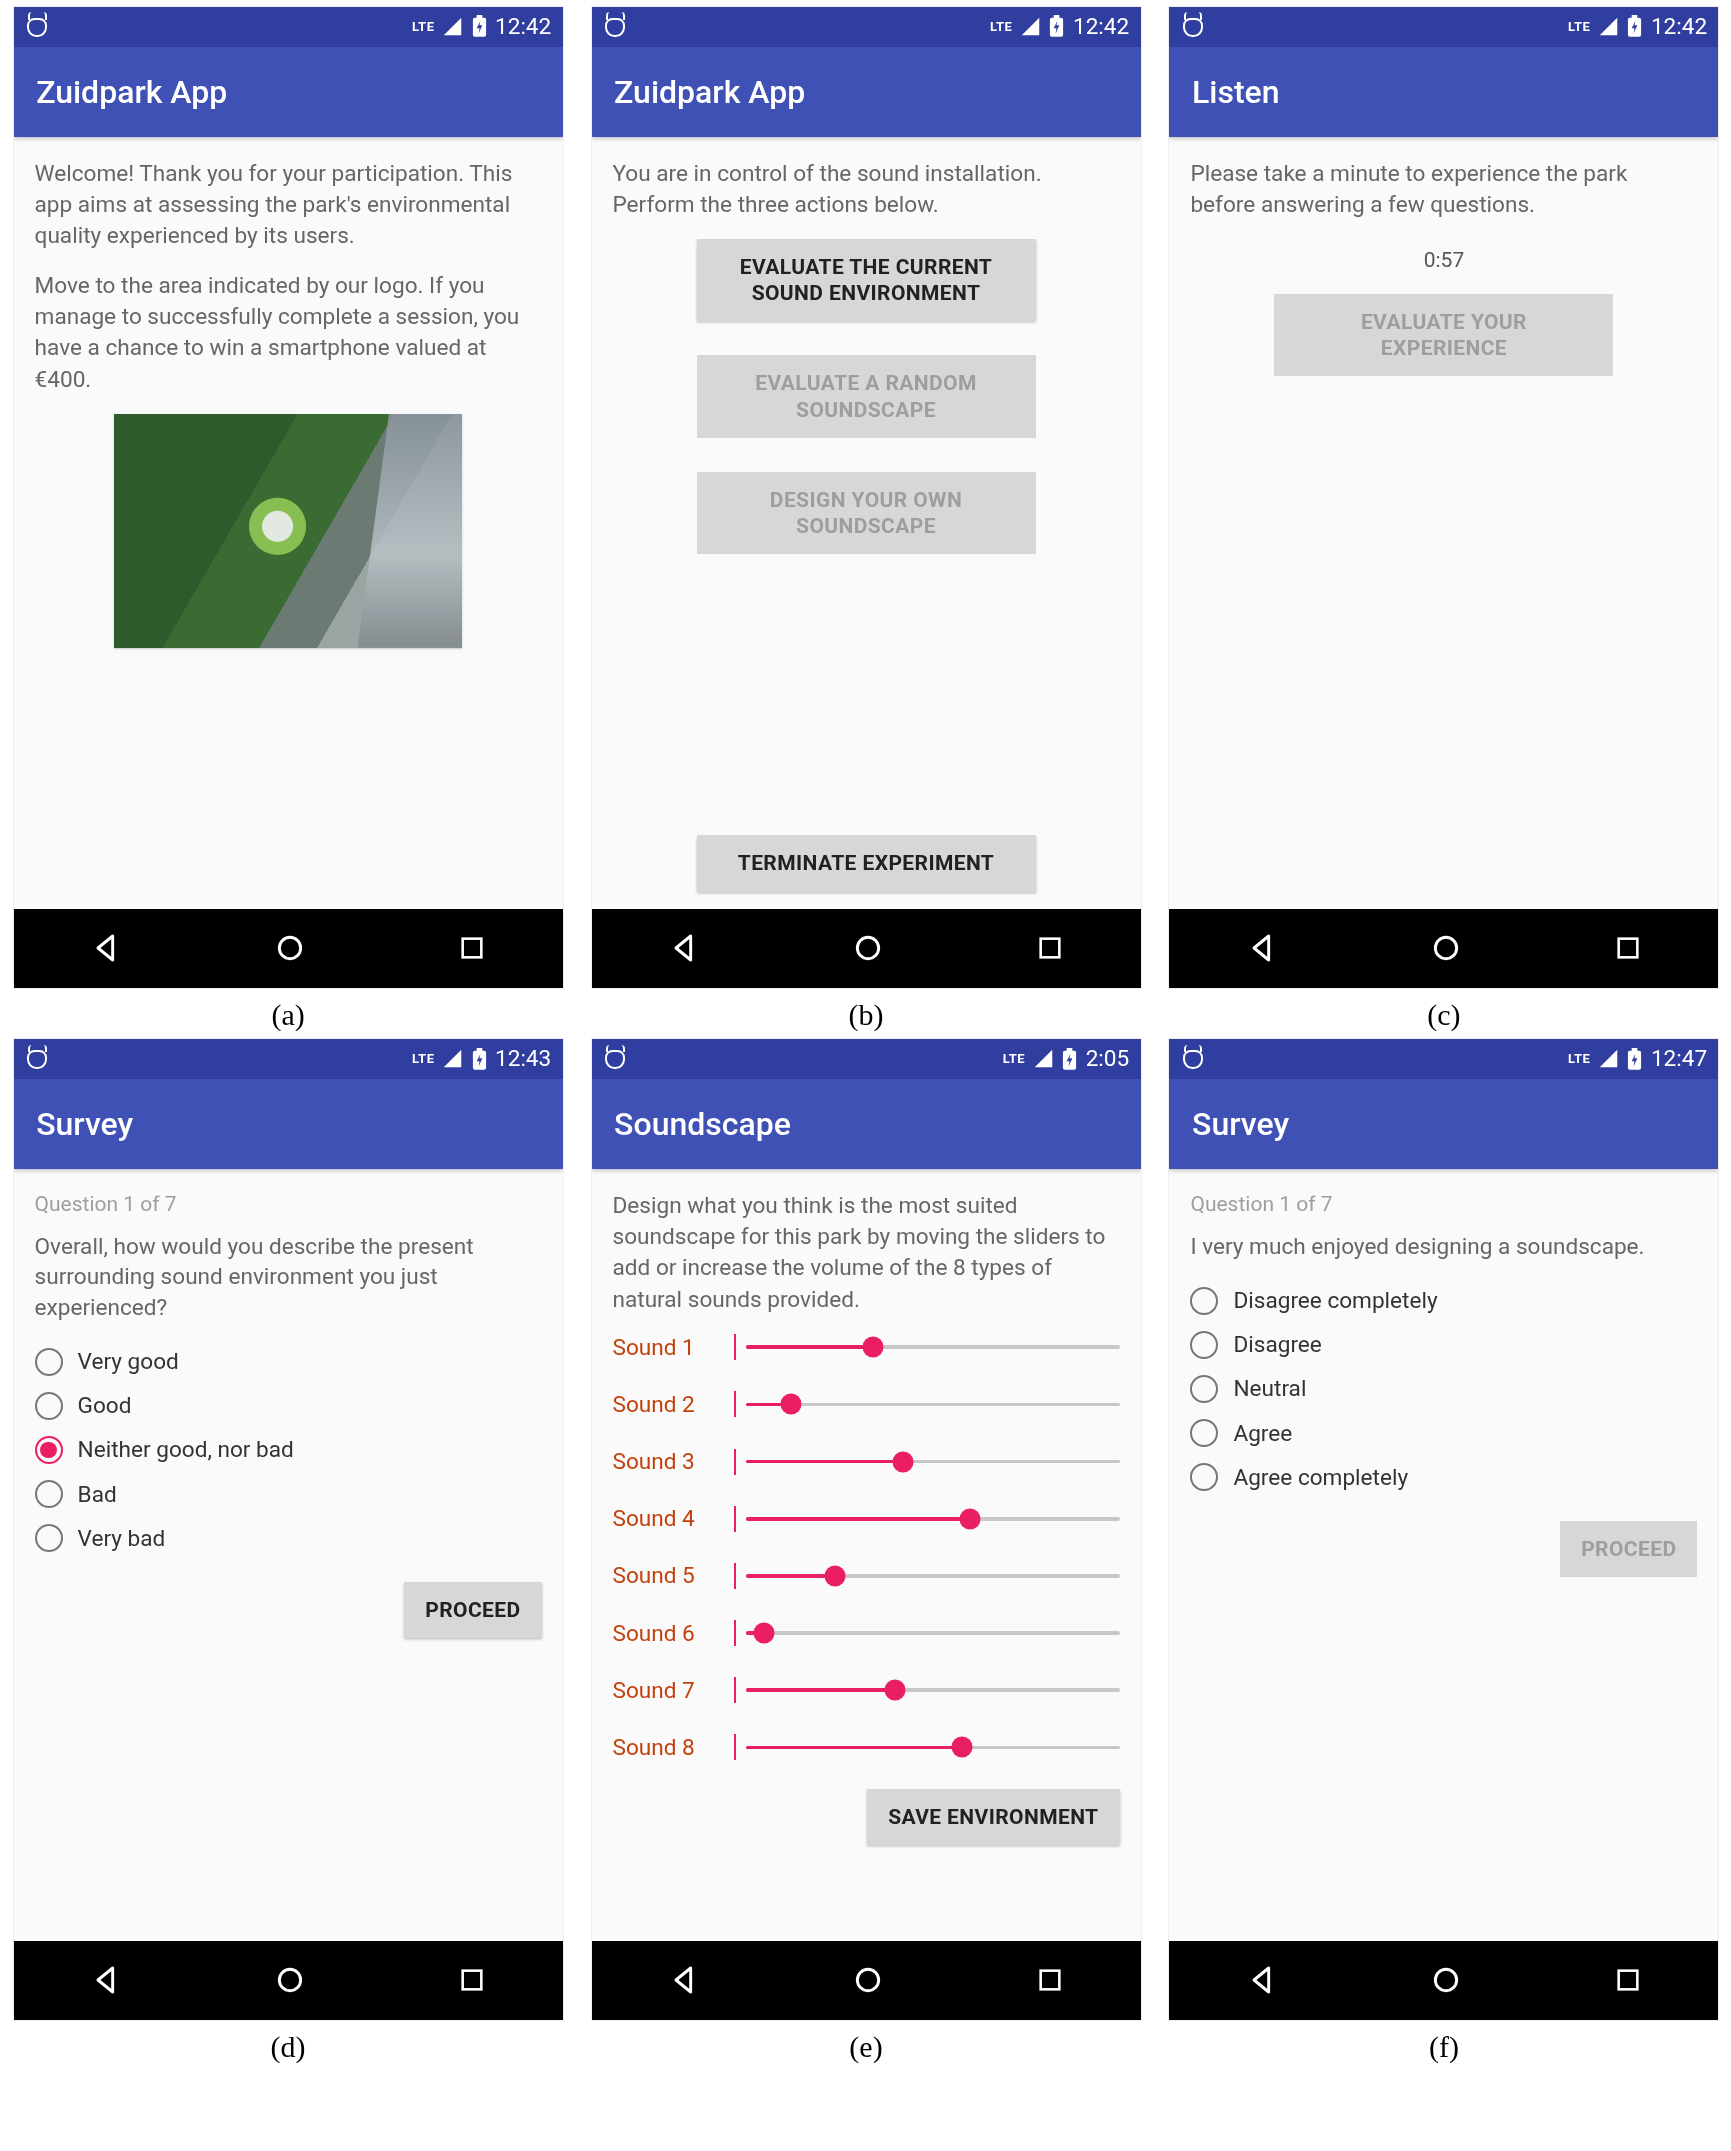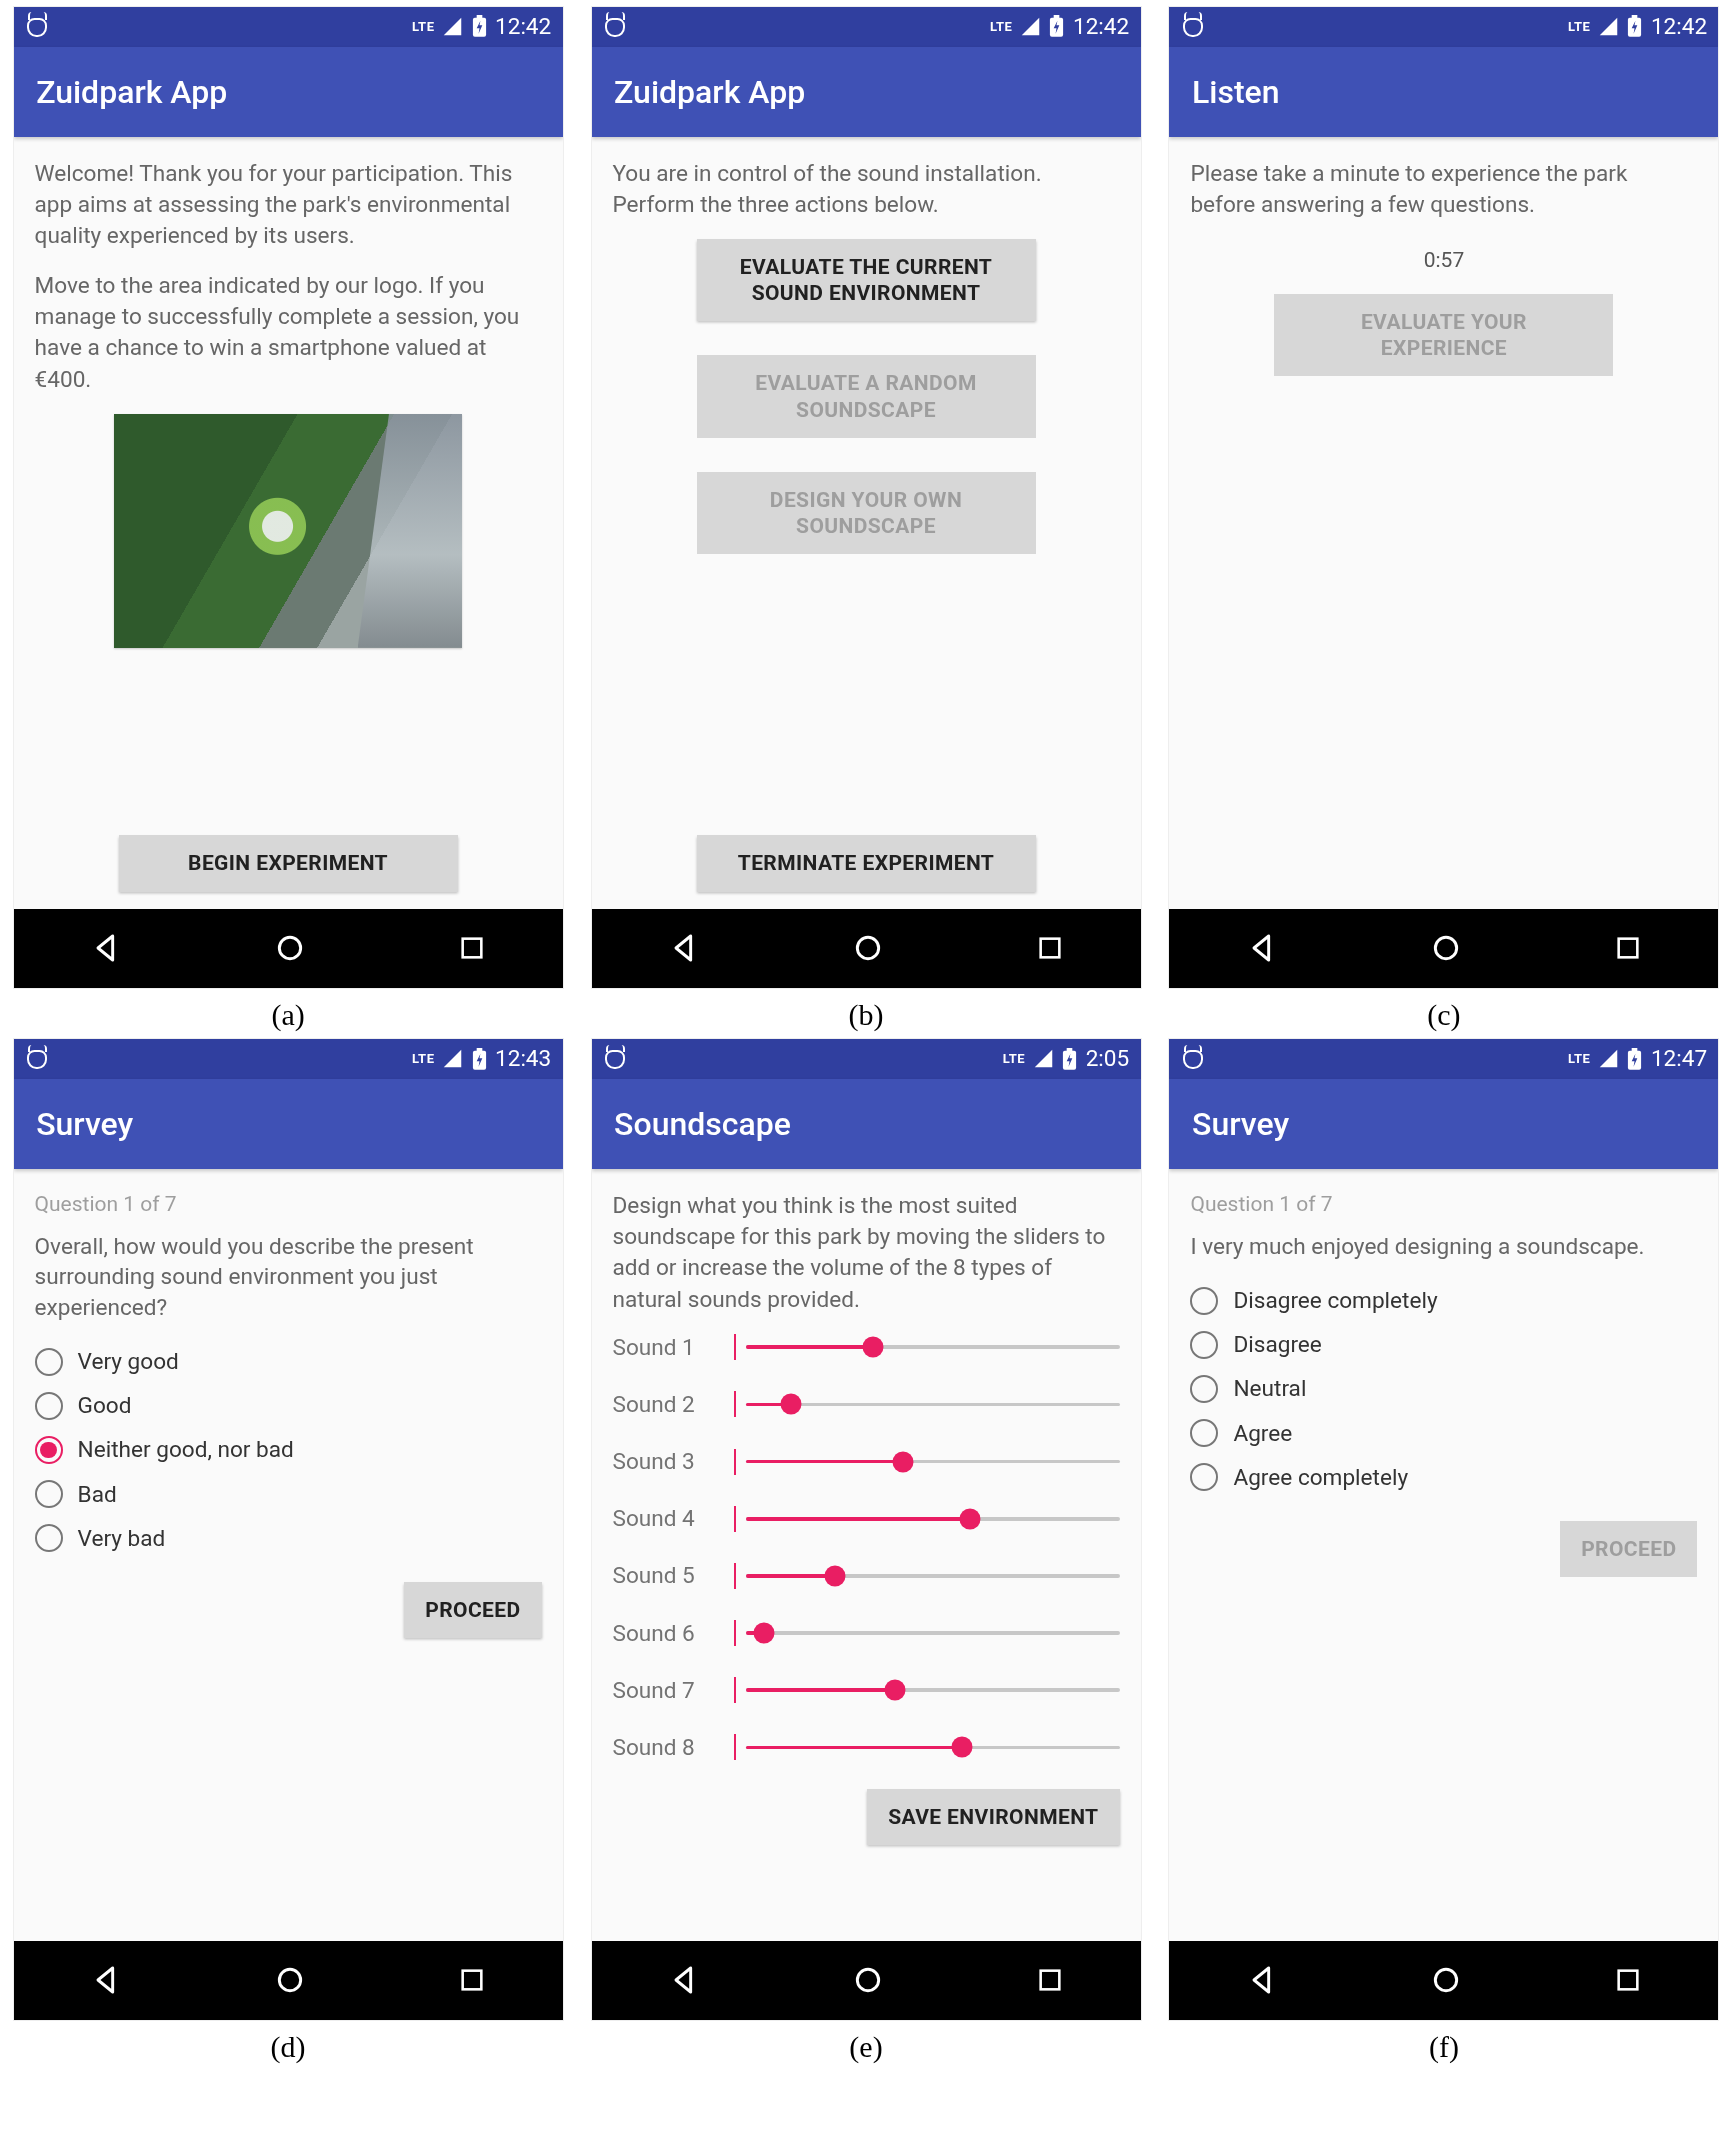--- a/index.html
+++ b/index.html
@@ -78,21 +78,21 @@
   .radio {
     width:28px; height:28px; border-radius:50%; border:2.8px solid #777; position:relative; flex:none;
   }
   .radio.checked { border-color:#e91e63;}
   .radio.checked::after {
     content:""; position:absolute; inset:3.8px; border-radius:50%; background:#e91e63;
   }
   .radio-label { color:#333; font-size:22.6px;}
   
   .slider-row { display:flex; align-items:center; gap:17px; margin-bottom:26px;}
-  .slider-label { width:104px; color:#737373; font-size:22.6px;}
+  .slider-label { width:104px; color:#c2410c; font-size:22.6px;}
   .slider-bar-wrap { flex:1; display:flex; align-items:center; gap:9.4px;}
   .tick {
     width:2.8px; height:26px; background:#e91e63; flex:none;
   }
   .track {
     flex:1; height:3.8px; background:#c7c7c7; position:relative; border-radius:1.9px;
   }
   .fill {
     position:absolute; left:0; top:0; bottom:0; background:#e91e63; border-radius:1.9px;
   }
@@ -138,23 +138,20 @@
     </div>
   </div>
       <div class="appbar">
         <span>Zuidpark App</span>
       </div>
 
     <div class="content">
       <p>Welcome! Thank you for your participation. This app aims at assessing the park's environmental quality experienced by its users.</p>
       <p>Move to the area indicated by our logo. If you manage to successfully complete a session, you have a chance to win a smartphone valued at €400.</p>
       <div class="park"></div>
-      <div class="bottom-wrap">
-        <button class="btn btn-bottom">BEGIN EXPERIMENT</button>
-      </div>
     </div>
 
   <div class="navbar">
     <svg width="32" height="32" viewBox="0 0 24 24">
             <path d="M17 3 L6 12 L17 21 Z" fill="none" stroke="#fff" stroke-width="2.2" stroke-linejoin="round"></path>
           </svg>
     <svg width="32" height="32" viewBox="0 0 24 24">
             <circle cx="12" cy="12" r="8" fill="none" stroke="#fff" stroke-width="2.2"></circle>
           </svg>
     <svg width="28" height="28" viewBox="0 0 24 24">

